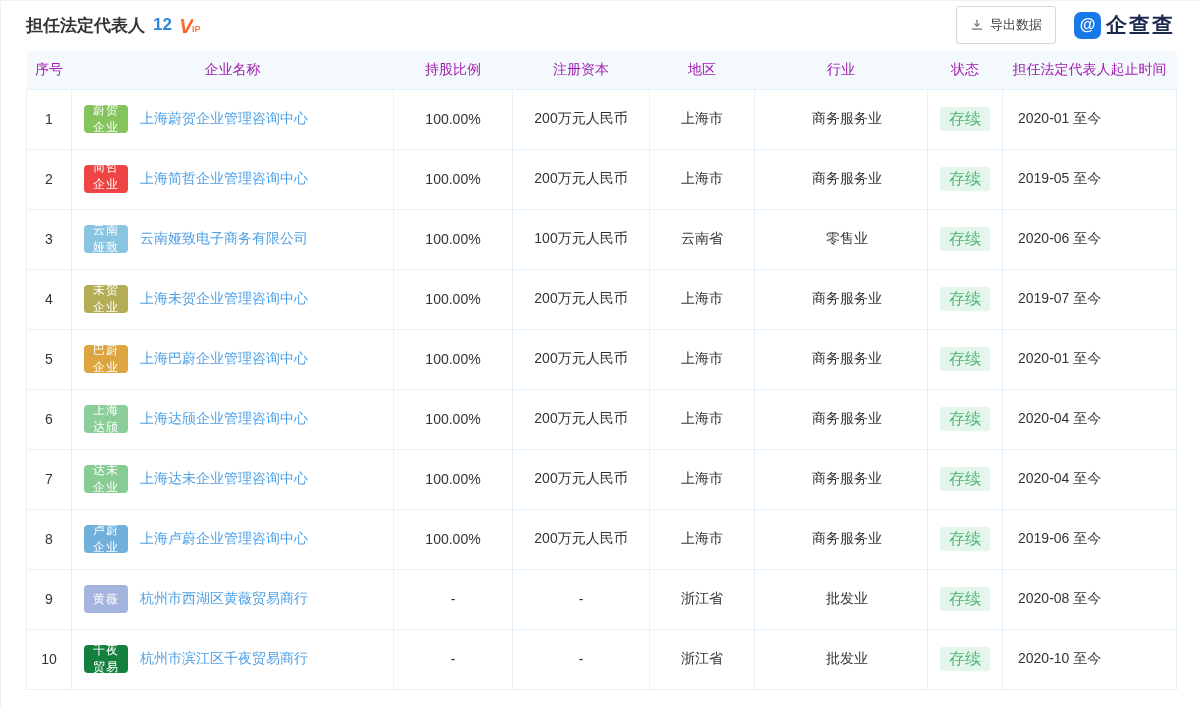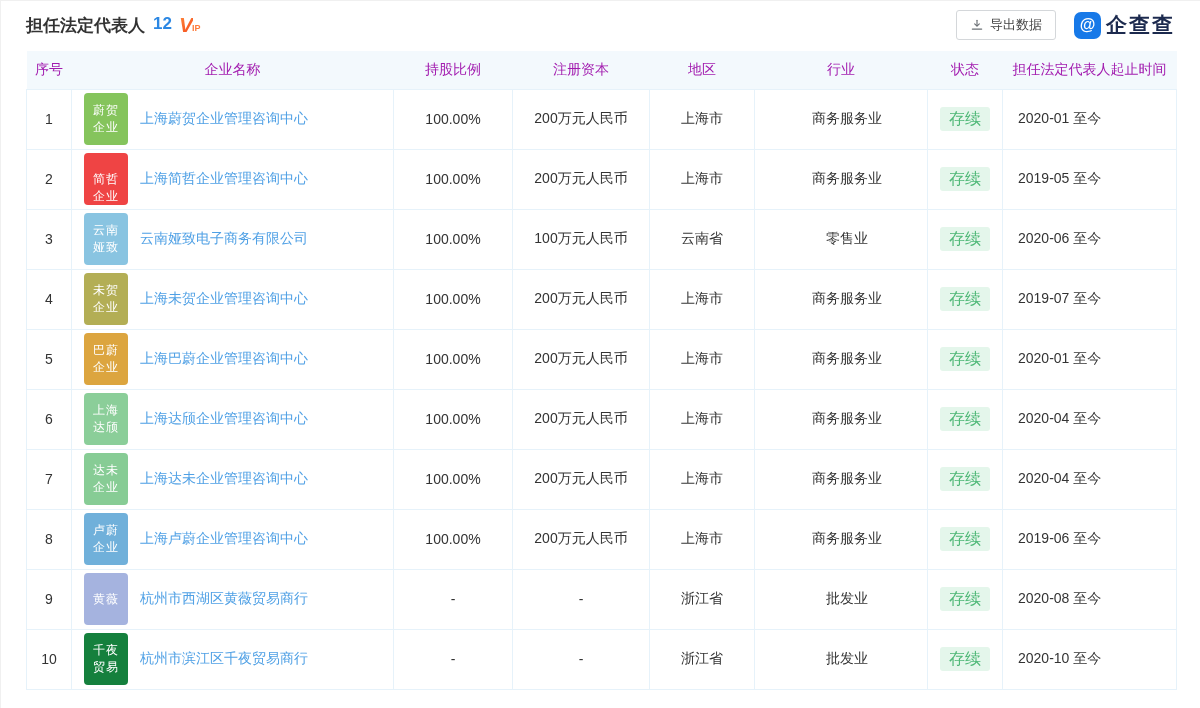--- a/index.html
+++ b/index.html
@@ -8,34 +8,34 @@
   .page {
     width: 1200px; height: 708px; background: #fff; margin: 0 auto;
     border-left: 1px solid #f0f0f0; border-top: 1px solid #f0f0f0;
     overflow: hidden;
   }
   
   .topbar {
     display: flex; align-items: center; justify-content: space-between;
     padding: 8px 25px 10px 25px; height: 50px;
   }
-  .title-wrap { display: flex; align-items: flex-start; }
+  .title-wrap { display: flex; align-items: center; }
   .page-title { font-size: 17px; font-weight: bold; color: #333; }
   .count { font-size: 17px; font-weight: bold; color: #2B87E3; margin: 0 7px 0 8px; }
   .vip-badge { display: inline-flex; align-items: flex-end; line-height: 1; }
   .vip-v {
     font-size: 21px; font-weight: 900; font-style: italic; color: #F95E1E;
     background: linear-gradient(135deg, #FF8A3C, #F4481B);
     -webkit-background-clip: text; background-clip: text; -webkit-text-fill-color: transparent;
   }
   .vip-ip { font-size: 9px; font-weight: bold; color: #FF7B3B; margin-left: -1px; margin-bottom: 2px; }
   .topbar-right { display: flex; align-items: center; }
   .export-btn {
     display: inline-flex; align-items: center; gap: 6px;
-    height: 30px; padding: 0 13px; background: #fff;
+    height: 38px; padding: 0 13px; background: #fff;
     border: 1px solid #d4d7da; border-radius: 3px;
     font-size: 13px; color: #444; cursor: pointer;
     font-family: inherit;
   }
   .export-btn svg { display: block; }
   .brand { display: flex; align-items: center; margin-left: 18px; }
   .brand-icon {
     width: 27px; height: 27px; border-radius: 7px; background: #1779E8;
     color: #fff; font-size: 16px; font-weight: bold;
     display: flex; align-items: center; justify-content: center; margin-right: 5px;
@@ -56,21 +56,21 @@
     background: #F3F9FD; height: 38px; font-size: 14px; font-weight: normal;
     color: #a21caf; text-align: center; border: none;
   }
   tbody td {
     height: 60px; border: 1px solid #E6F2FA; font-size: 14px; color: #333;
     text-align: center; background: #fff;
   }
   td.cell-name { text-align: left; }
   .name-flex { display: flex; align-items: center; padding: 0 8px 0 12px; }
   .avatar {
-    flex: 0 0 auto; width: 44px; height: 52px; border-radius: 4px;
+    flex: 0 0 auto; width: 44px; height: 28px; border-radius: 4px;
     color: #fff; font-size: 12px; line-height: 17px; letter-spacing: 1px;
     display: flex; flex-direction: column; align-items: center; justify-content: center;
     text-align: center;
   }
   .company-link { margin-left: 12px; color: #4FA0E5; text-decoration: none; cursor: pointer; }
   td.cell-industry { text-align: center; padding-left: 12px; }
   td.cell-period { text-align: left; padding-left: 15px; }
   .status-badge {
     display: inline-block; background: #E4F6EB; color: #4FB877;
     font-size: 16px; padding: 4px 9px; border-radius: 3px; line-height: 1;

